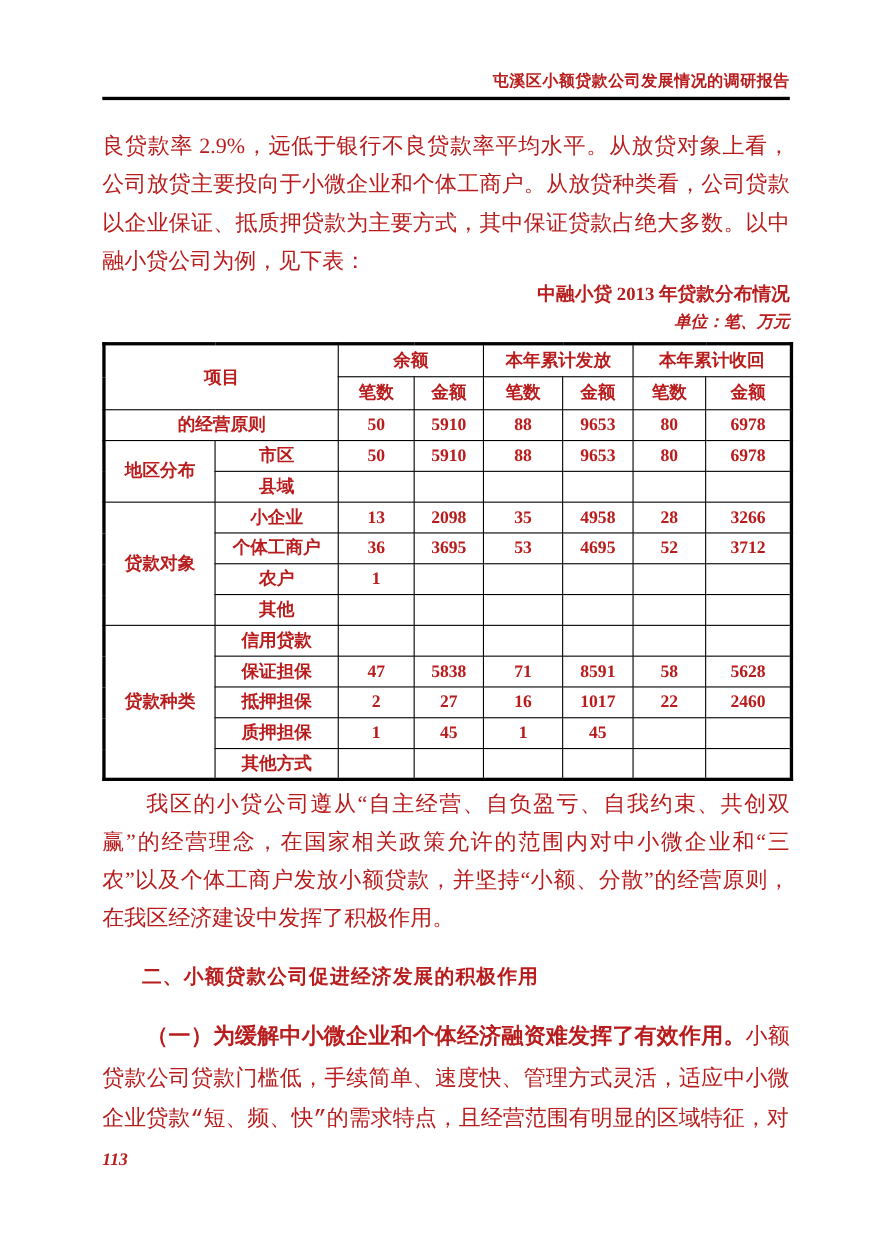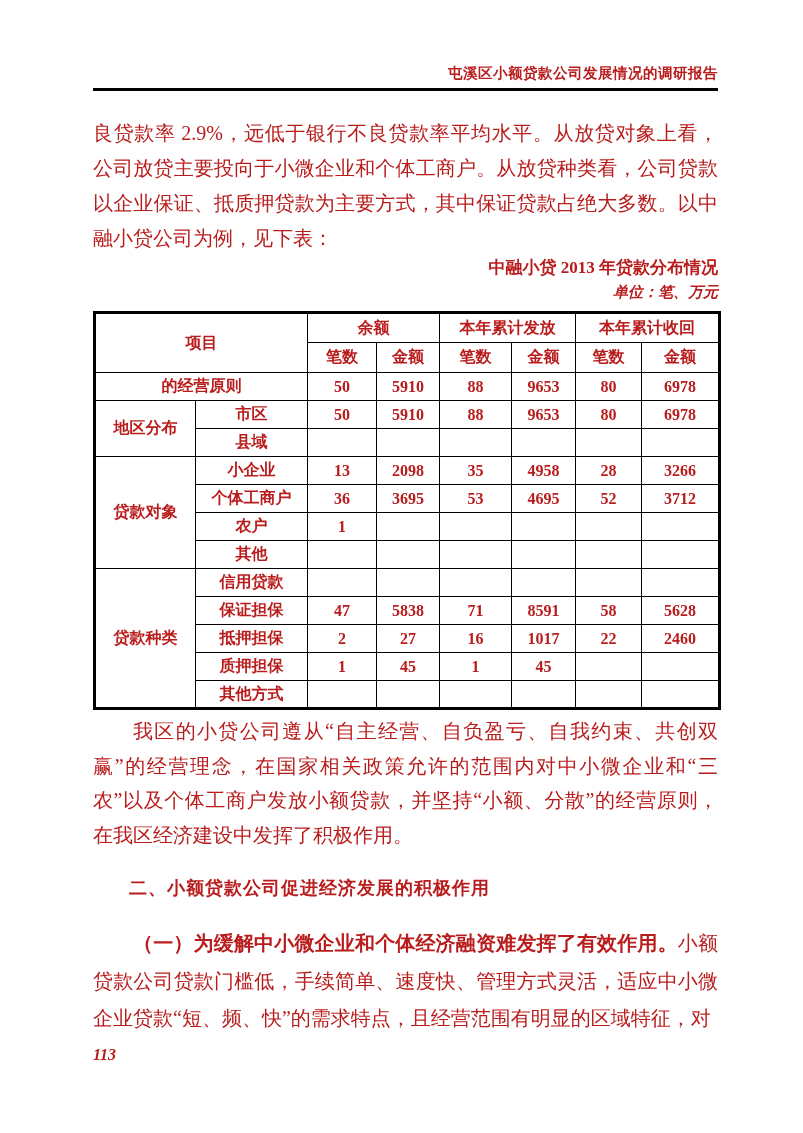--- a/index.html
+++ b/index.html
@@ -12,21 +12,21 @@
   }
   .content { position:absolute; left:93px; top:0; width:625px; height:1133px; }
   .abs { position:absolute; left:0; width:625px; }
 
   .header-title { top:64px; text-align:right; font-size:14.5px; font-weight:bold; letter-spacing:.5px; }
   .header-rule  { top:88px; height:3px; background:#000; }
 
   .body-par { font-size:20px; line-height:35px; text-align:justify; text-justify:inter-character; }
   .p1 { top:116px; }
   .p2 { top:714px; line-height:34.5px; text-indent:2em; }
-  .p3 { top:925px; line-height:37.5px; text-indent:2em; }
+  .p3 { top:925px; line-height:37.5px; text-indent:2em;font-family:Liberation Mono, monospace; }
   .p3 .lead { font-weight:bold; }
 
   .tbl-title { top:256px; text-align:right; font-size:17px; font-weight:bold; }
   .unit-note { top:283px; text-align:right; font-size:15px; font-weight:bold; font-style:italic; }
 
   .tbl-wrap { top:311px; }
   table.loan {
     width:625px; border-collapse:collapse; table-layout:fixed;
     border:3px solid #000;
     font-weight:bold; font-size:16px; text-align:center;

